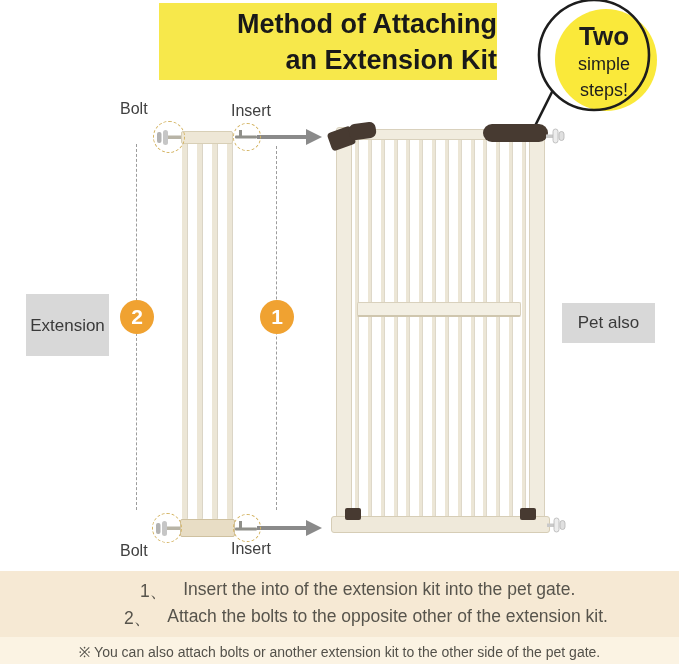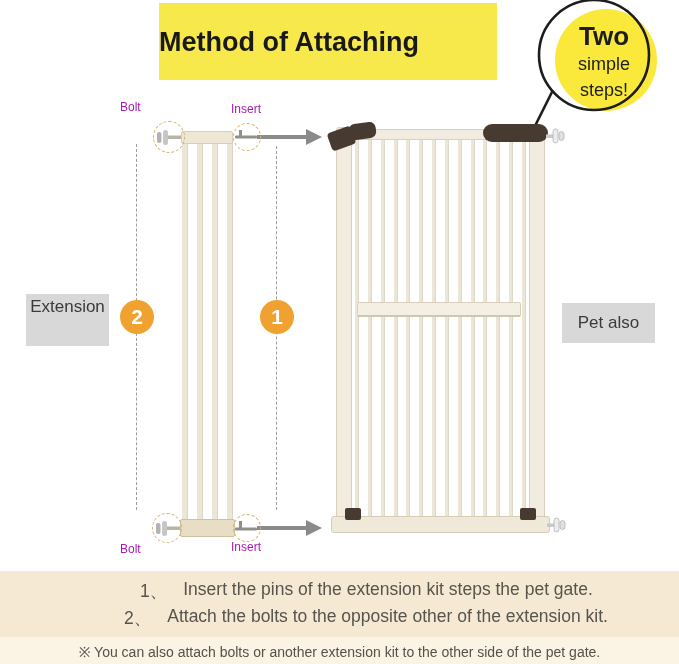--- a/index.html
+++ b/index.html
@@ -12,40 +12,40 @@
     --gate-cream:#f1ecdf;
     --dark-brown:#473a31;
   }
   *{margin:0;padding:0;box-sizing:border-box;}
   body{font-family:"Liberation Sans",sans-serif;background:#ffffff;}
   .stage{position:relative;width:679px;height:664px;background:#ffffff;overflow:hidden;}
 
   
   .title-banner{position:absolute;left:159px;top:3px;width:338px;height:77px;
     background:var(--banner-yellow);display:flex;flex-direction:column;justify-content:center;
-    text-align:left;color:#191919;font-size:27px;font-weight:bold;line-height:36px;}
+    text-align:right;color:#191919;font-size:27px;font-weight:bold;line-height:36px;}
 
   
   .badge-svg{position:absolute;left:528px;top:0;width:151px;height:140px;}
   .badge-fill{fill:var(--badge-yellow);}
   .badge-outline{fill:none;stroke:#1d1d1d;stroke-width:2.6px;}
   .badge-tail{stroke:#1d1d1d;stroke-width:2.6px;stroke-linecap:round;}
   .badge-t1{font-size:26px;font-weight:bold;fill:#1d1d1d;text-anchor:middle;font-family:"Liberation Sans",sans-serif;}
   .badge-t2{font-size:18px;fill:#1d1d1d;text-anchor:middle;font-family:"Liberation Sans",sans-serif;}
 
   
-  .lbl{position:absolute;font-size:12px;color:#a21caf;text-align:right;}
+  .lbl{position:absolute;font-size:16px;color:#404040;text-align:right;}
   .lbl-bolt-top{left:120px;top:100px;}
   .lbl-insert-top{left:231px;top:102px;}
   .lbl-bolt-bottom{left:120px;top:542px;}
   .lbl-insert-bottom{left:231px;top:540px;}
 
   
   .gray-box{position:absolute;background:var(--label-gray);color:#3a3a3a;font-size:17px;text-align:center;}
-  .ext-kit-label{left:26px;top:294px;width:83px;height:52px;display:flex;flex-direction:row;justify-content:center;line-height:25px;}
+  .ext-kit-label{left:26px;top:294px;width:83px;height:62px;display:flex;flex-direction:column;justify-content:center;line-height:25px;}
   .pet-gate-label{left:562px;top:303px;width:93px;height:40px;line-height:40px;}
 
   
   .guide{position:absolute;width:0;border-left:1.5px dashed #9c9c9c;}
   .guide-left{left:136px;top:144px;height:366px;}
   .guide-right{left:276px;top:146px;height:364px;}
   .step-circle{position:absolute;width:34px;height:34px;border-radius:50%;background:var(--accent-orange);
     color:#fff;font-size:21px;font-weight:bold;text-align:center;line-height:34px;z-index:6;}
   .step-2{left:120px;top:300px;}
   .step-1{left:260px;top:300px;}
@@ -105,20 +105,21 @@
   .instr-2{left:124px;top:606px;}
   .note{position:absolute;left:0;top:642px;width:679px;text-align:center;font-size:14px;color:#53514a;z-index:8;}
 </style>
 </head>
 <body>
 
 <div class="stage">
 
   <div class="title-banner">
     <div>Method of Attaching</div>
+    <div>an Extension Kit</div>
   </div>
 
   <svg class="badge-svg" viewBox="0 0 151 140">
     <circle class="badge-fill" cx="78" cy="60" r="51"></circle>
     <circle class="badge-outline" cx="66" cy="55" r="55"></circle>
     <line class="badge-tail" x1="24" y1="92" x2="7" y2="126"></line>
     <text class="badge-t1" x="76" y="45">Two</text>
     <text class="badge-t2" x="76" y="70">simple</text>
     <text class="badge-t2" x="76" y="96">steps!</text>
   </svg>
@@ -214,21 +215,21 @@
 
   <div class="gray-box ext-kit-label">
     <div>Extension</div>
   </div>
   <div class="gray-box pet-gate-label">Pet also</div>
 
   <div class="band"></div>
   <div class="strip"></div>
   <div class="instr instr-1">
     <span>1、</span>
-    <span>Insert the pins of the extension kit steps the pet gate.</span>
+    <span>Insert the into of the extension kit into the pet gate.</span>
   </div>
   <div class="instr instr-2">
     <span>2、</span>
     <span>Attach the bolts to the opposite other of the extension kit.</span>
   </div>
   <div class="note">※ You can also attach bolts or another extension kit to the other side of the pet gate.</div>
 
 </div>
 
 </body></html>

